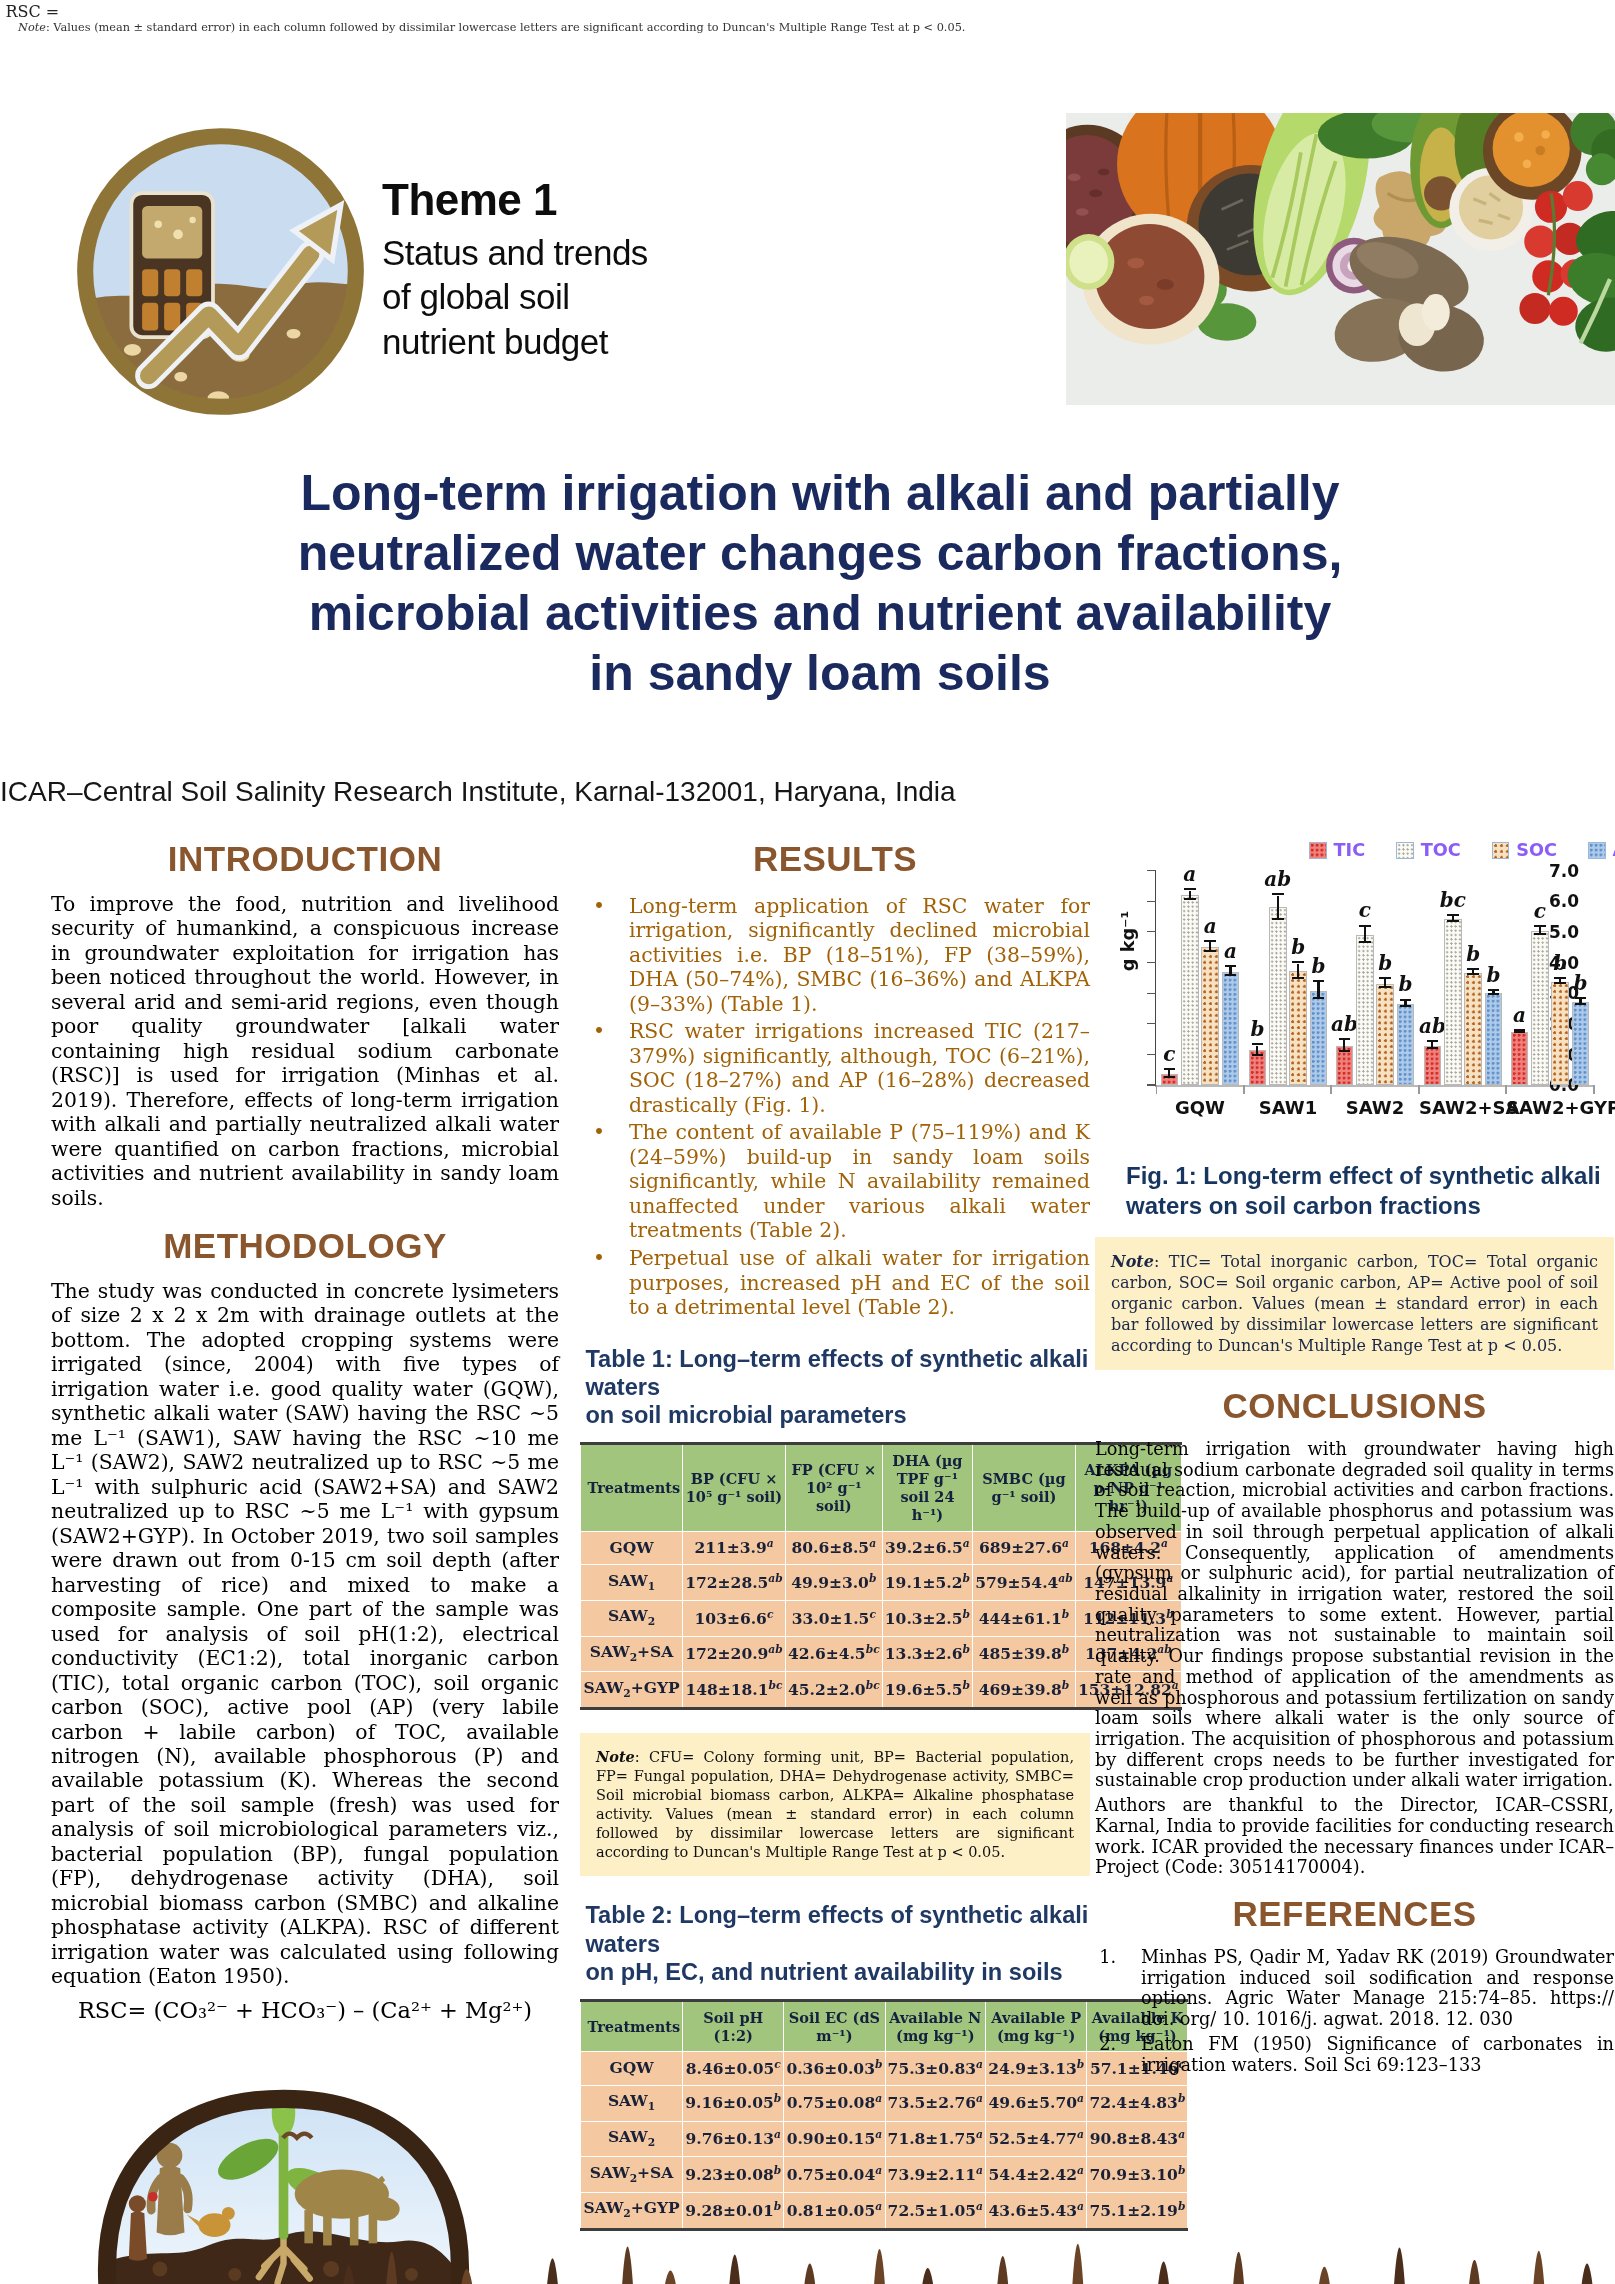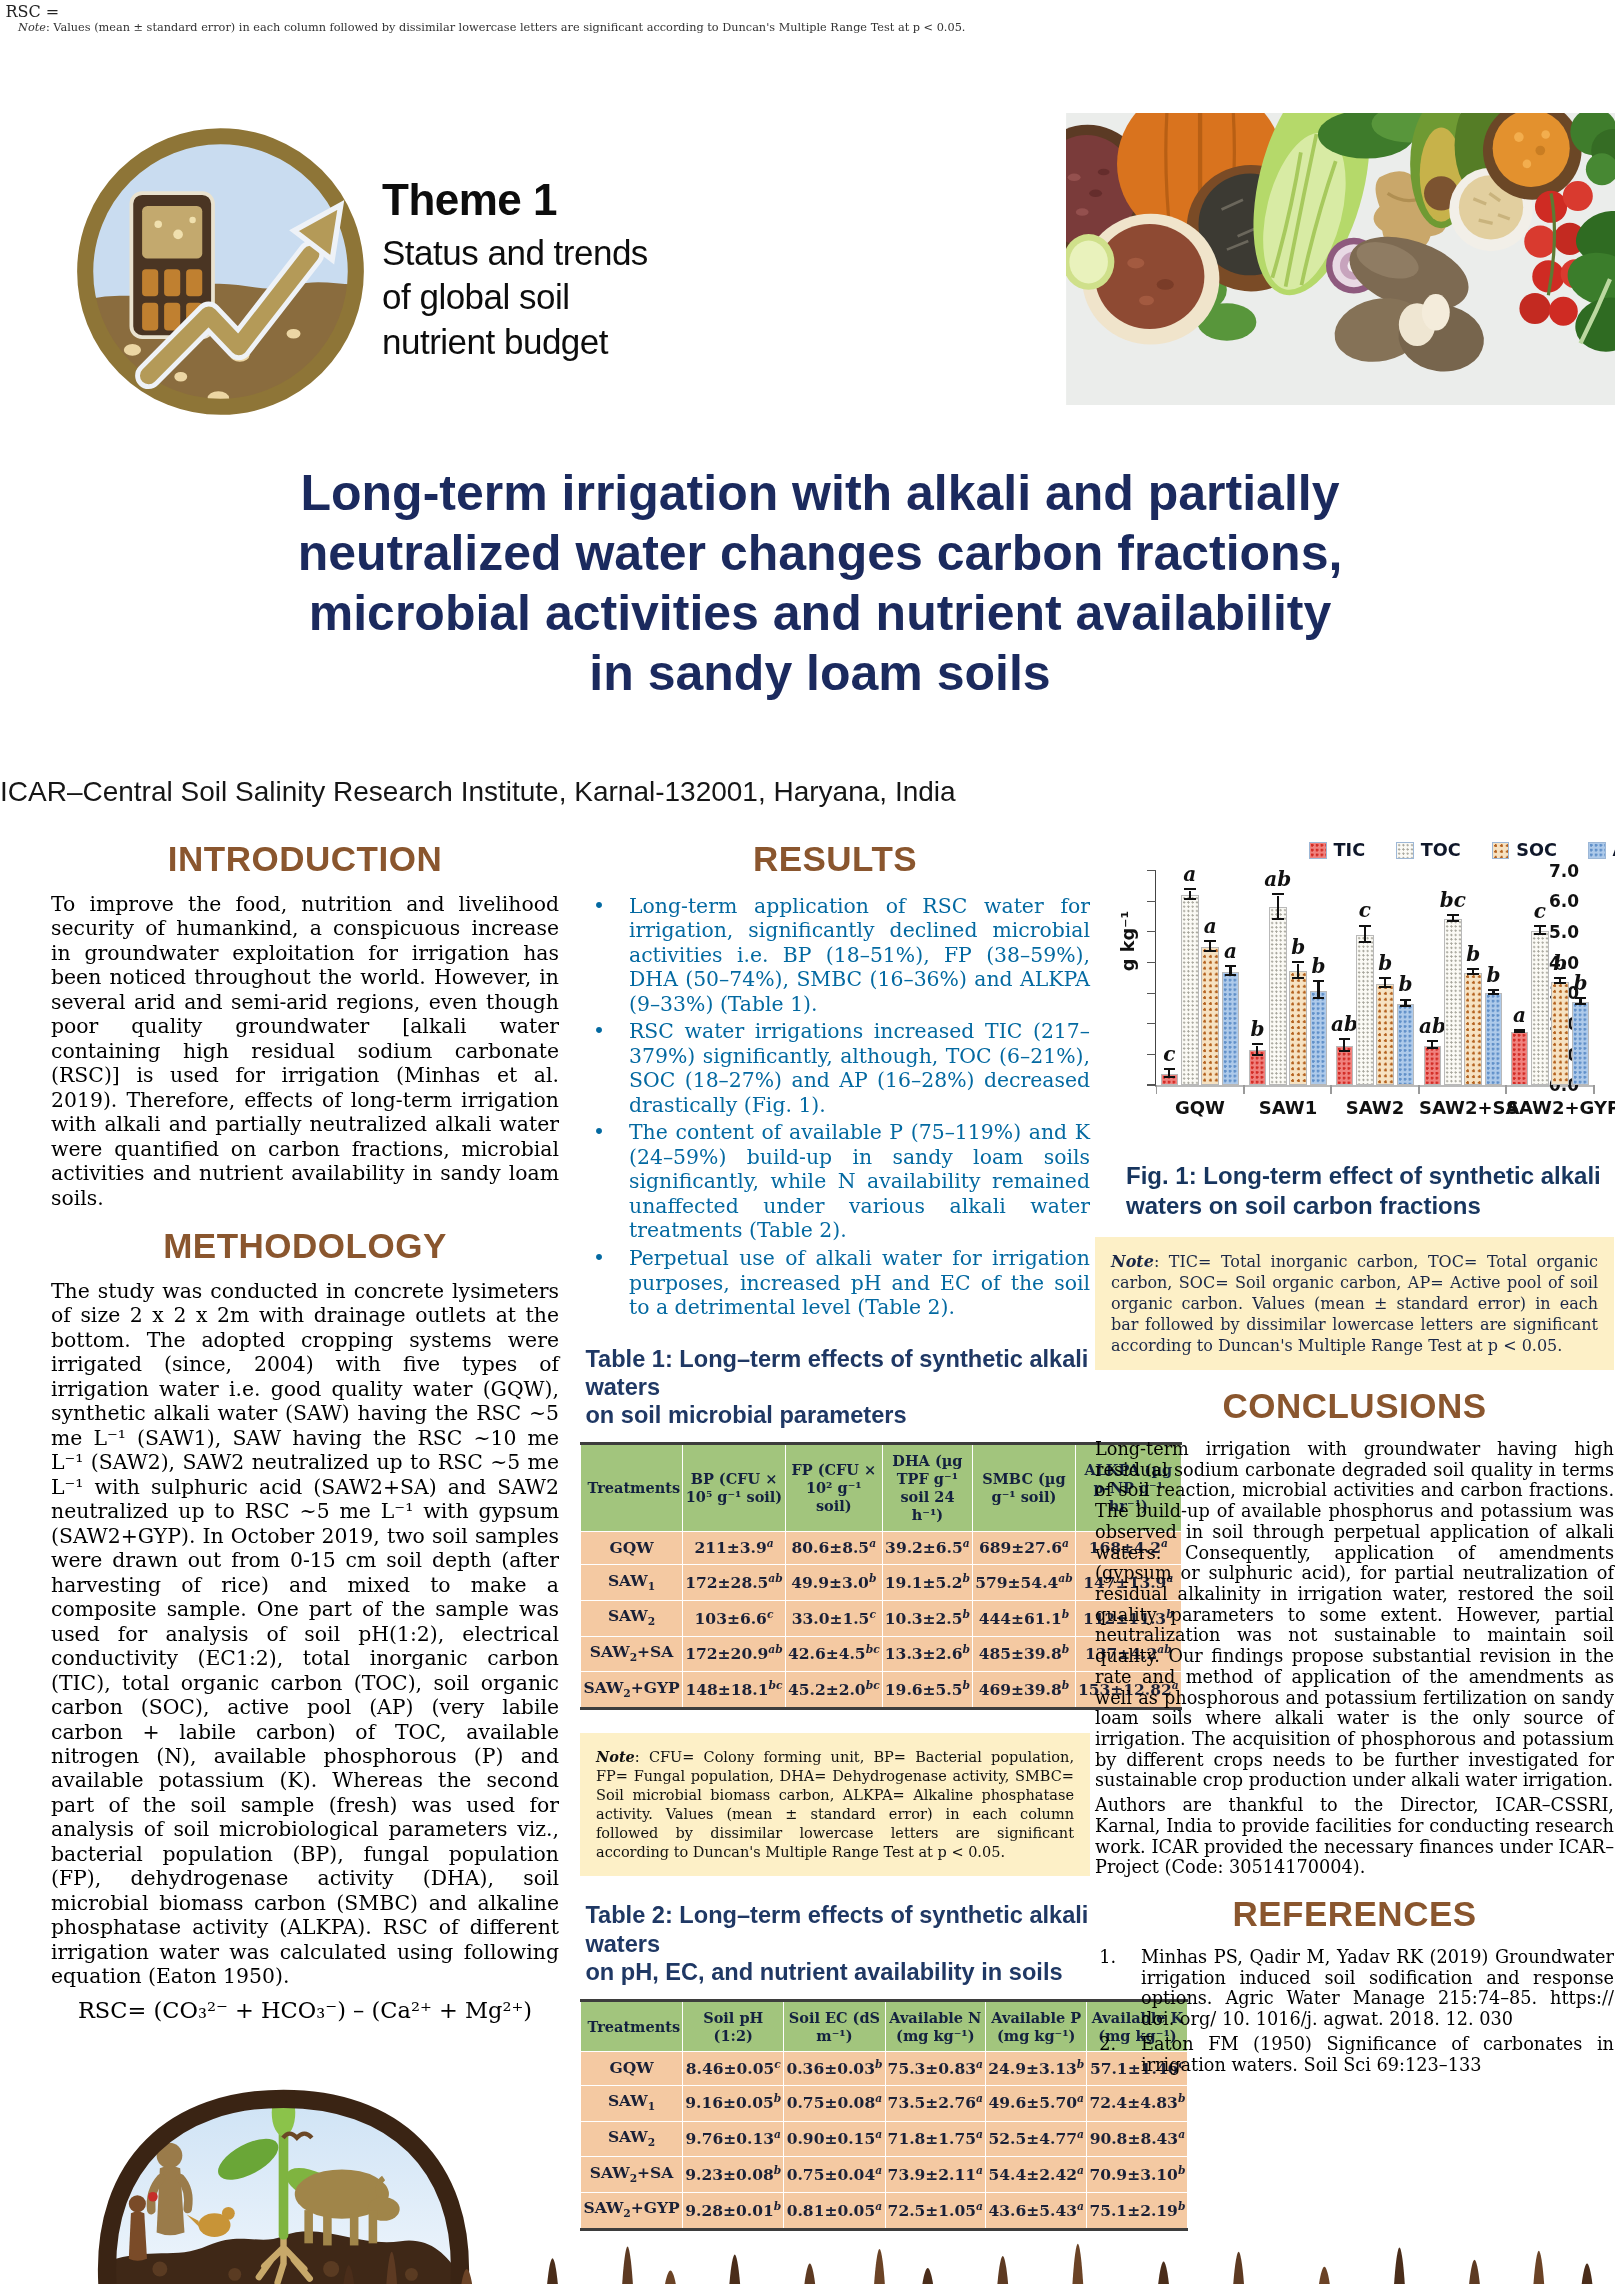--- a/index.html
+++ b/index.html
@@ -31,41 +31,41 @@
   #col3{left:1095px;width:519px;top:834px;}
 
   h2.sec{font:800 35px/1.05 "Liberation Sans",sans-serif;color:#8a562e;text-align:center;letter-spacing:0.5px;margin:0 0 14px 0;}
   h2.sec.mt{margin-top:18px;}
   .body-p{font:400 20.4px/1.2 "DejaVu Serif",serif;text-align:justify;color:#000;margin:0 0 4.3px 0;}
   #col3 .body-p{font-size:17.7px;line-height:1.17;}
   .equation{font:400 22.5px "DejaVu Serif",serif;text-align:center;margin-top:8.6px;color:#000;}
 
   
   #results-list{list-style:none;margin:16px 0 0 0;padding:0;}
-  #results-list li{position:relative;font:400 20.4px/1.2 "DejaVu Serif",serif;text-align:justify;color:#0369a1;padding-left:49px;margin:0 0 3.2px 0;}
+  #results-list li{position:relative;font:400 20.4px/1.2 "DejaVu Serif",serif;text-align:justify;color:#a16207;padding-left:49px;margin:0 0 3.2px 0;}
   #results-list li::before{content:"\2022";position:absolute;left:13px;top:0;}
 
   
   .tbl-title{font:700 23.6px/1.2 "Liberation Sans",sans-serif;color:#1f3864;margin:25px 0 13px 5.4px;white-space:pre-line;}
   table.datatable{width:100%;border-collapse:collapse;border-top:3.2px solid #3d3d3d;border-bottom:3.2px solid #3d3d3d;}
   table.datatable th{background:#a2c57d;font:700 14.5px/1.25 "DejaVu Serif",serif;color:#13213f;text-align:center;vertical-align:middle;padding:6.4px 2.1px;border:1.6px solid #fff;}
   table.datatable th:first-child{text-align:left;padding-left:6.4px;width:97px;margin-left:38px;}
   table.datatable td{background:#f4c9a2;font:700 15.5px/1.2 "DejaVu Serif",serif;color:#1a2036;text-align:center;vertical-align:middle;padding:6.4px 2.1px;border:1.6px solid #fff;}
   table.datatable sup{font-size:10.7px;font-style:italic;}
   table.datatable sub{font-size:10.7px;}
 
   .notebox{background:#fdf0c7;margin-top:22.5px;padding:14px 16px;font:400 14.5px/1.32 "DejaVu Serif",serif;text-align:justify;color:#101010;}
   .notebox .nlab{font-weight:700;font-style:italic;}
   .fig-note{color:#1a2747;font-size:16px;margin-top:16px;}
 
   
   .chart{position:relative;height:315px;margin-top:3.2px;}
   .plot{position:absolute;left:60px;top:34px;width:438px;height:214px;border-left:1.6px solid #444;border-bottom:2.7px solid #b9b9b9;}
   .legend{position:absolute;top:3.2px;left:214px;display:flex;gap:31px;}
-  .legend .li{display:flex;align-items:center;gap:7px;font:700 17.7px "DejaVu Sans",sans-serif;color:#0f172a;text-align:right;}
+  .legend .li{display:flex;align-items:center;gap:7px;font:700 17.7px "DejaVu Sans",sans-serif;color:#8b5cf6;text-align:right;}
   .sw{width:15.5px;height:15.5px;border:0.5px solid #9db7d6;}
   .ylab{position:absolute;left:-26px;top:94px;width:118px;text-align:center;transform:rotate(-90deg);font:700 17.7px "DejaVu Sans",sans-serif;color:#111;}
   .ytick{position:absolute;right:15px;width:48px;text-align:right;font:700 17px "DejaVu Sans",sans-serif;color:#111;}
   .ymark{position:absolute;left:-9px;width:9px;height:1.6px;background:#555;}
   .grp{position:absolute;bottom:0;height:100%;display:flex;align-items:flex-end;justify-content:center;gap:2.7px;}
   .xlab{position:absolute;bottom:-33px;left:0;width:100%;text-align:center;font:700 18px "DejaVu Sans",sans-serif;color:#111;}
   .xmark{position:absolute;bottom:-9px;width:1.6px;height:9px;background:#9a9a9a;}
   .slot{position:relative;width:17.7px;height:100%;}
   .bar{position:absolute;bottom:0;width:100%;border:0.5px solid #b9b9b9;box-sizing:border-box;}
   .stem{position:absolute;left:50%;margin-left:-1.1px;width:2.1px;background:#111;}

